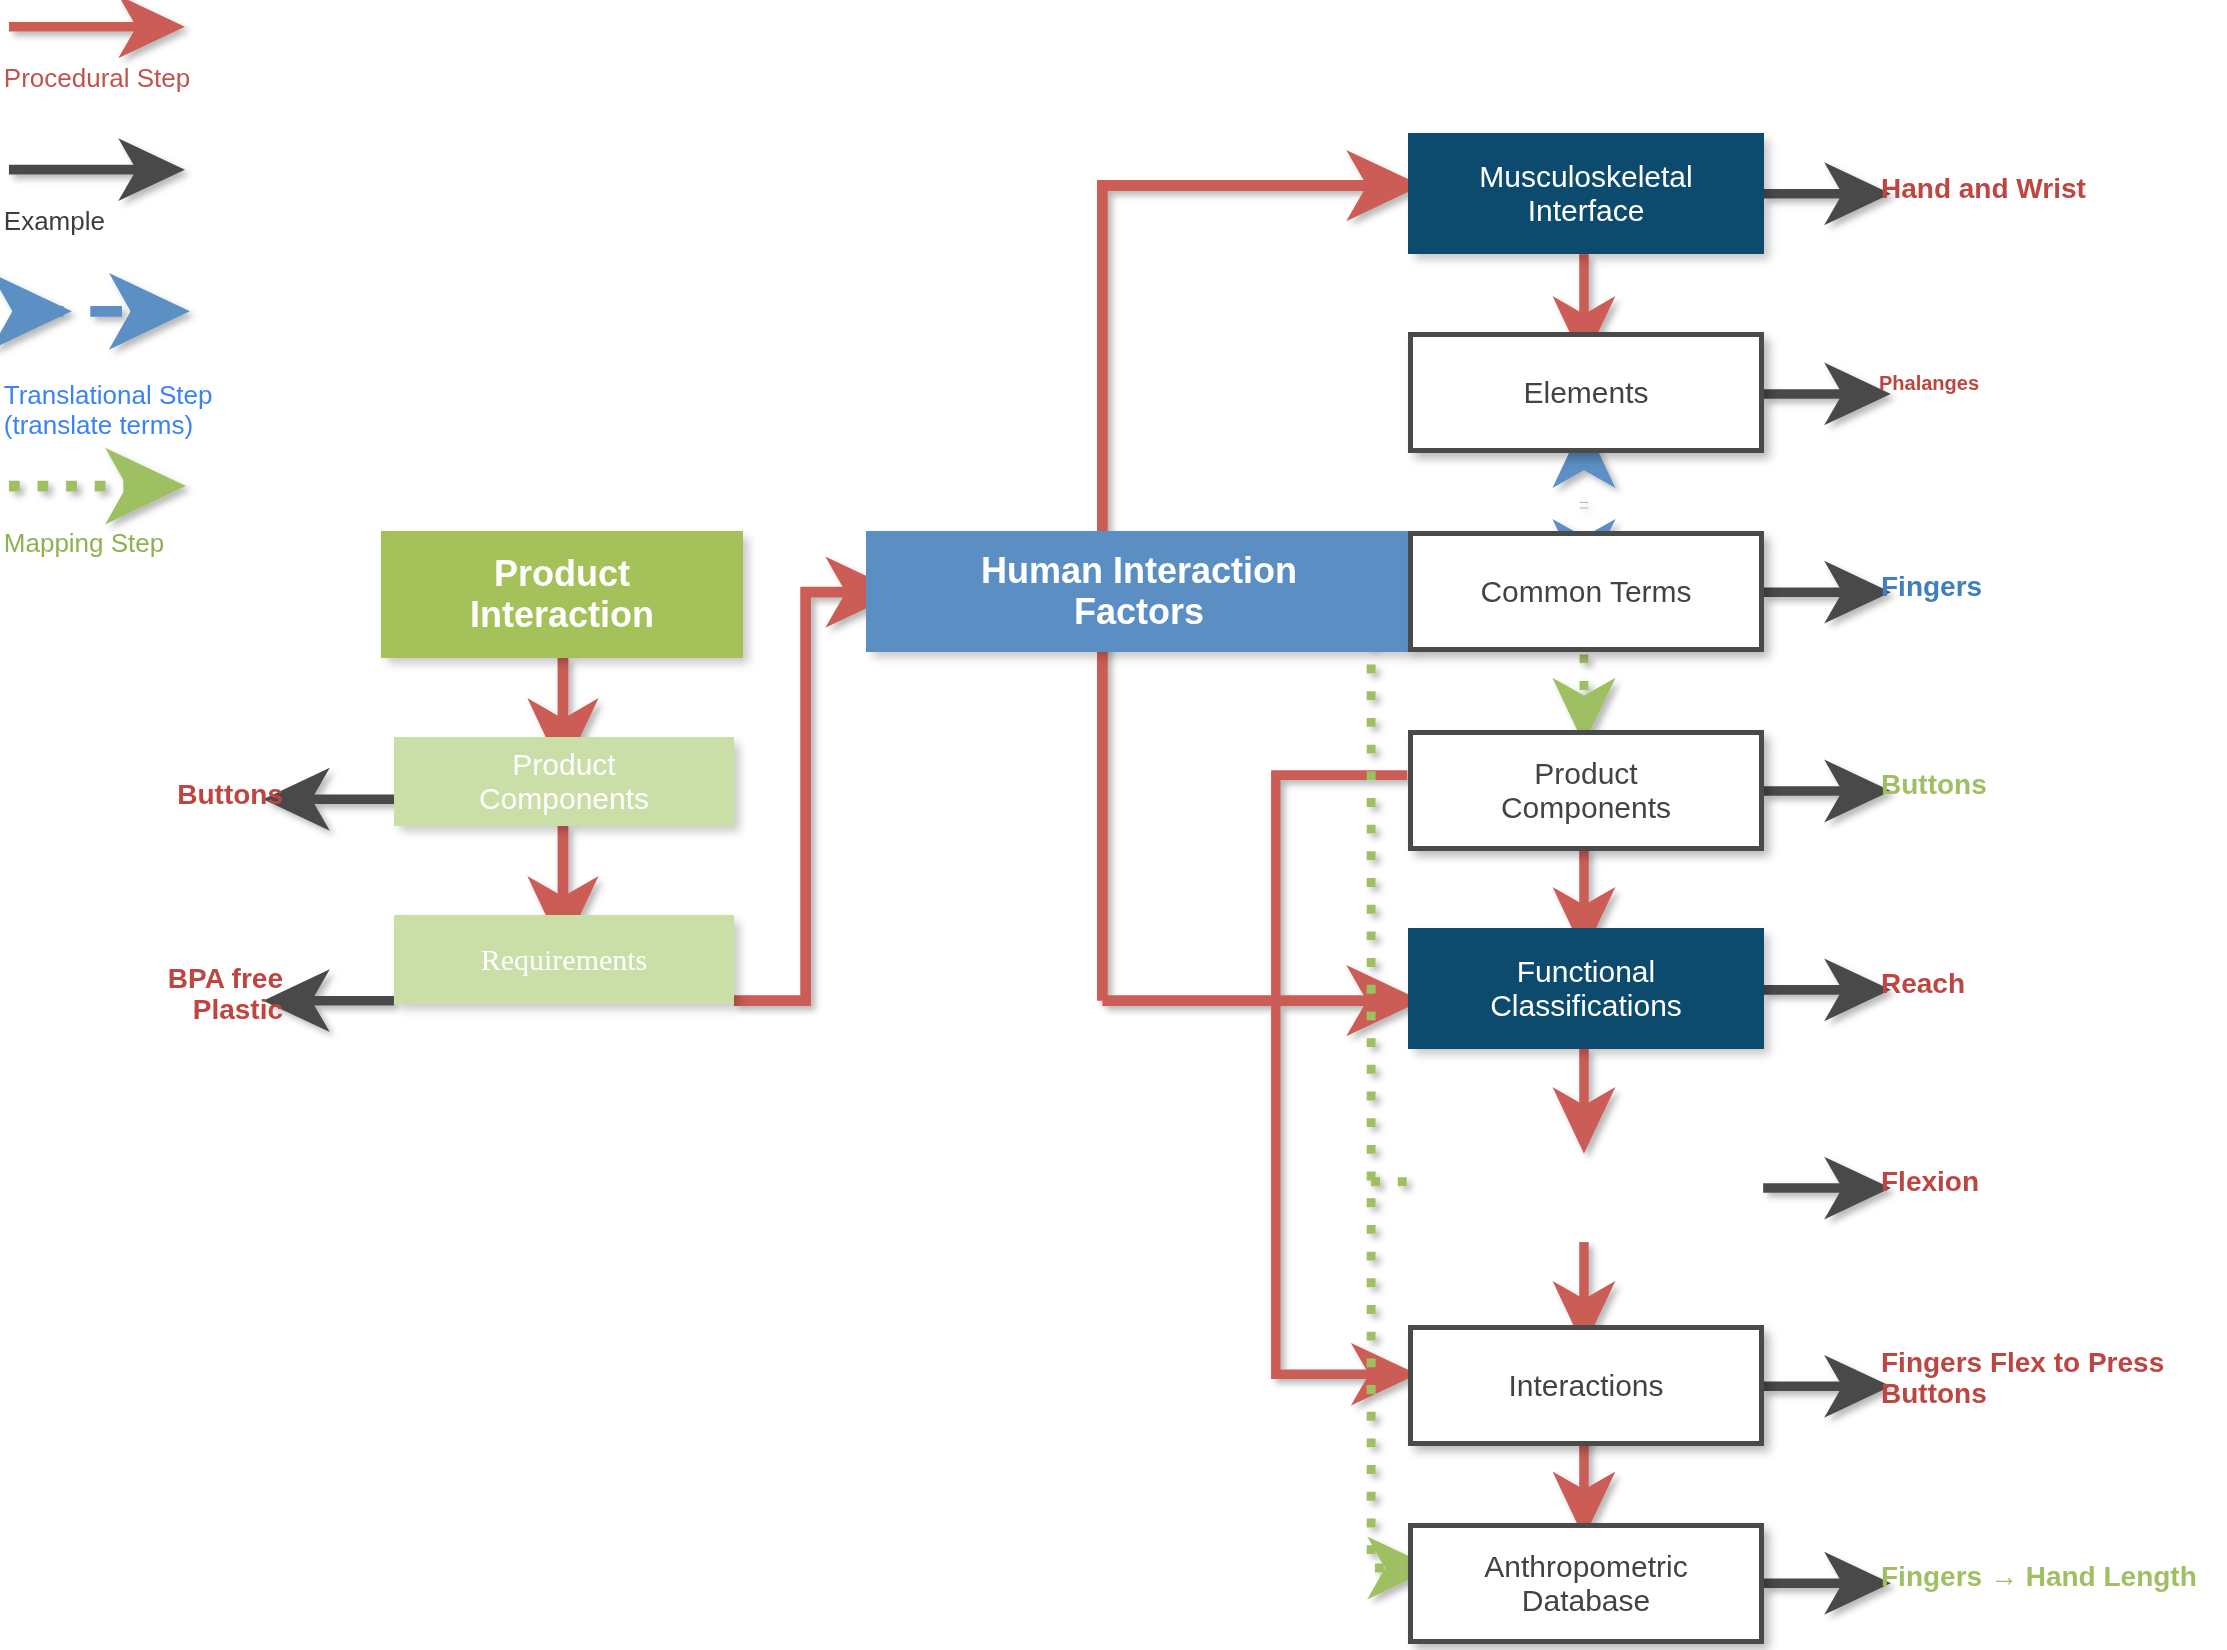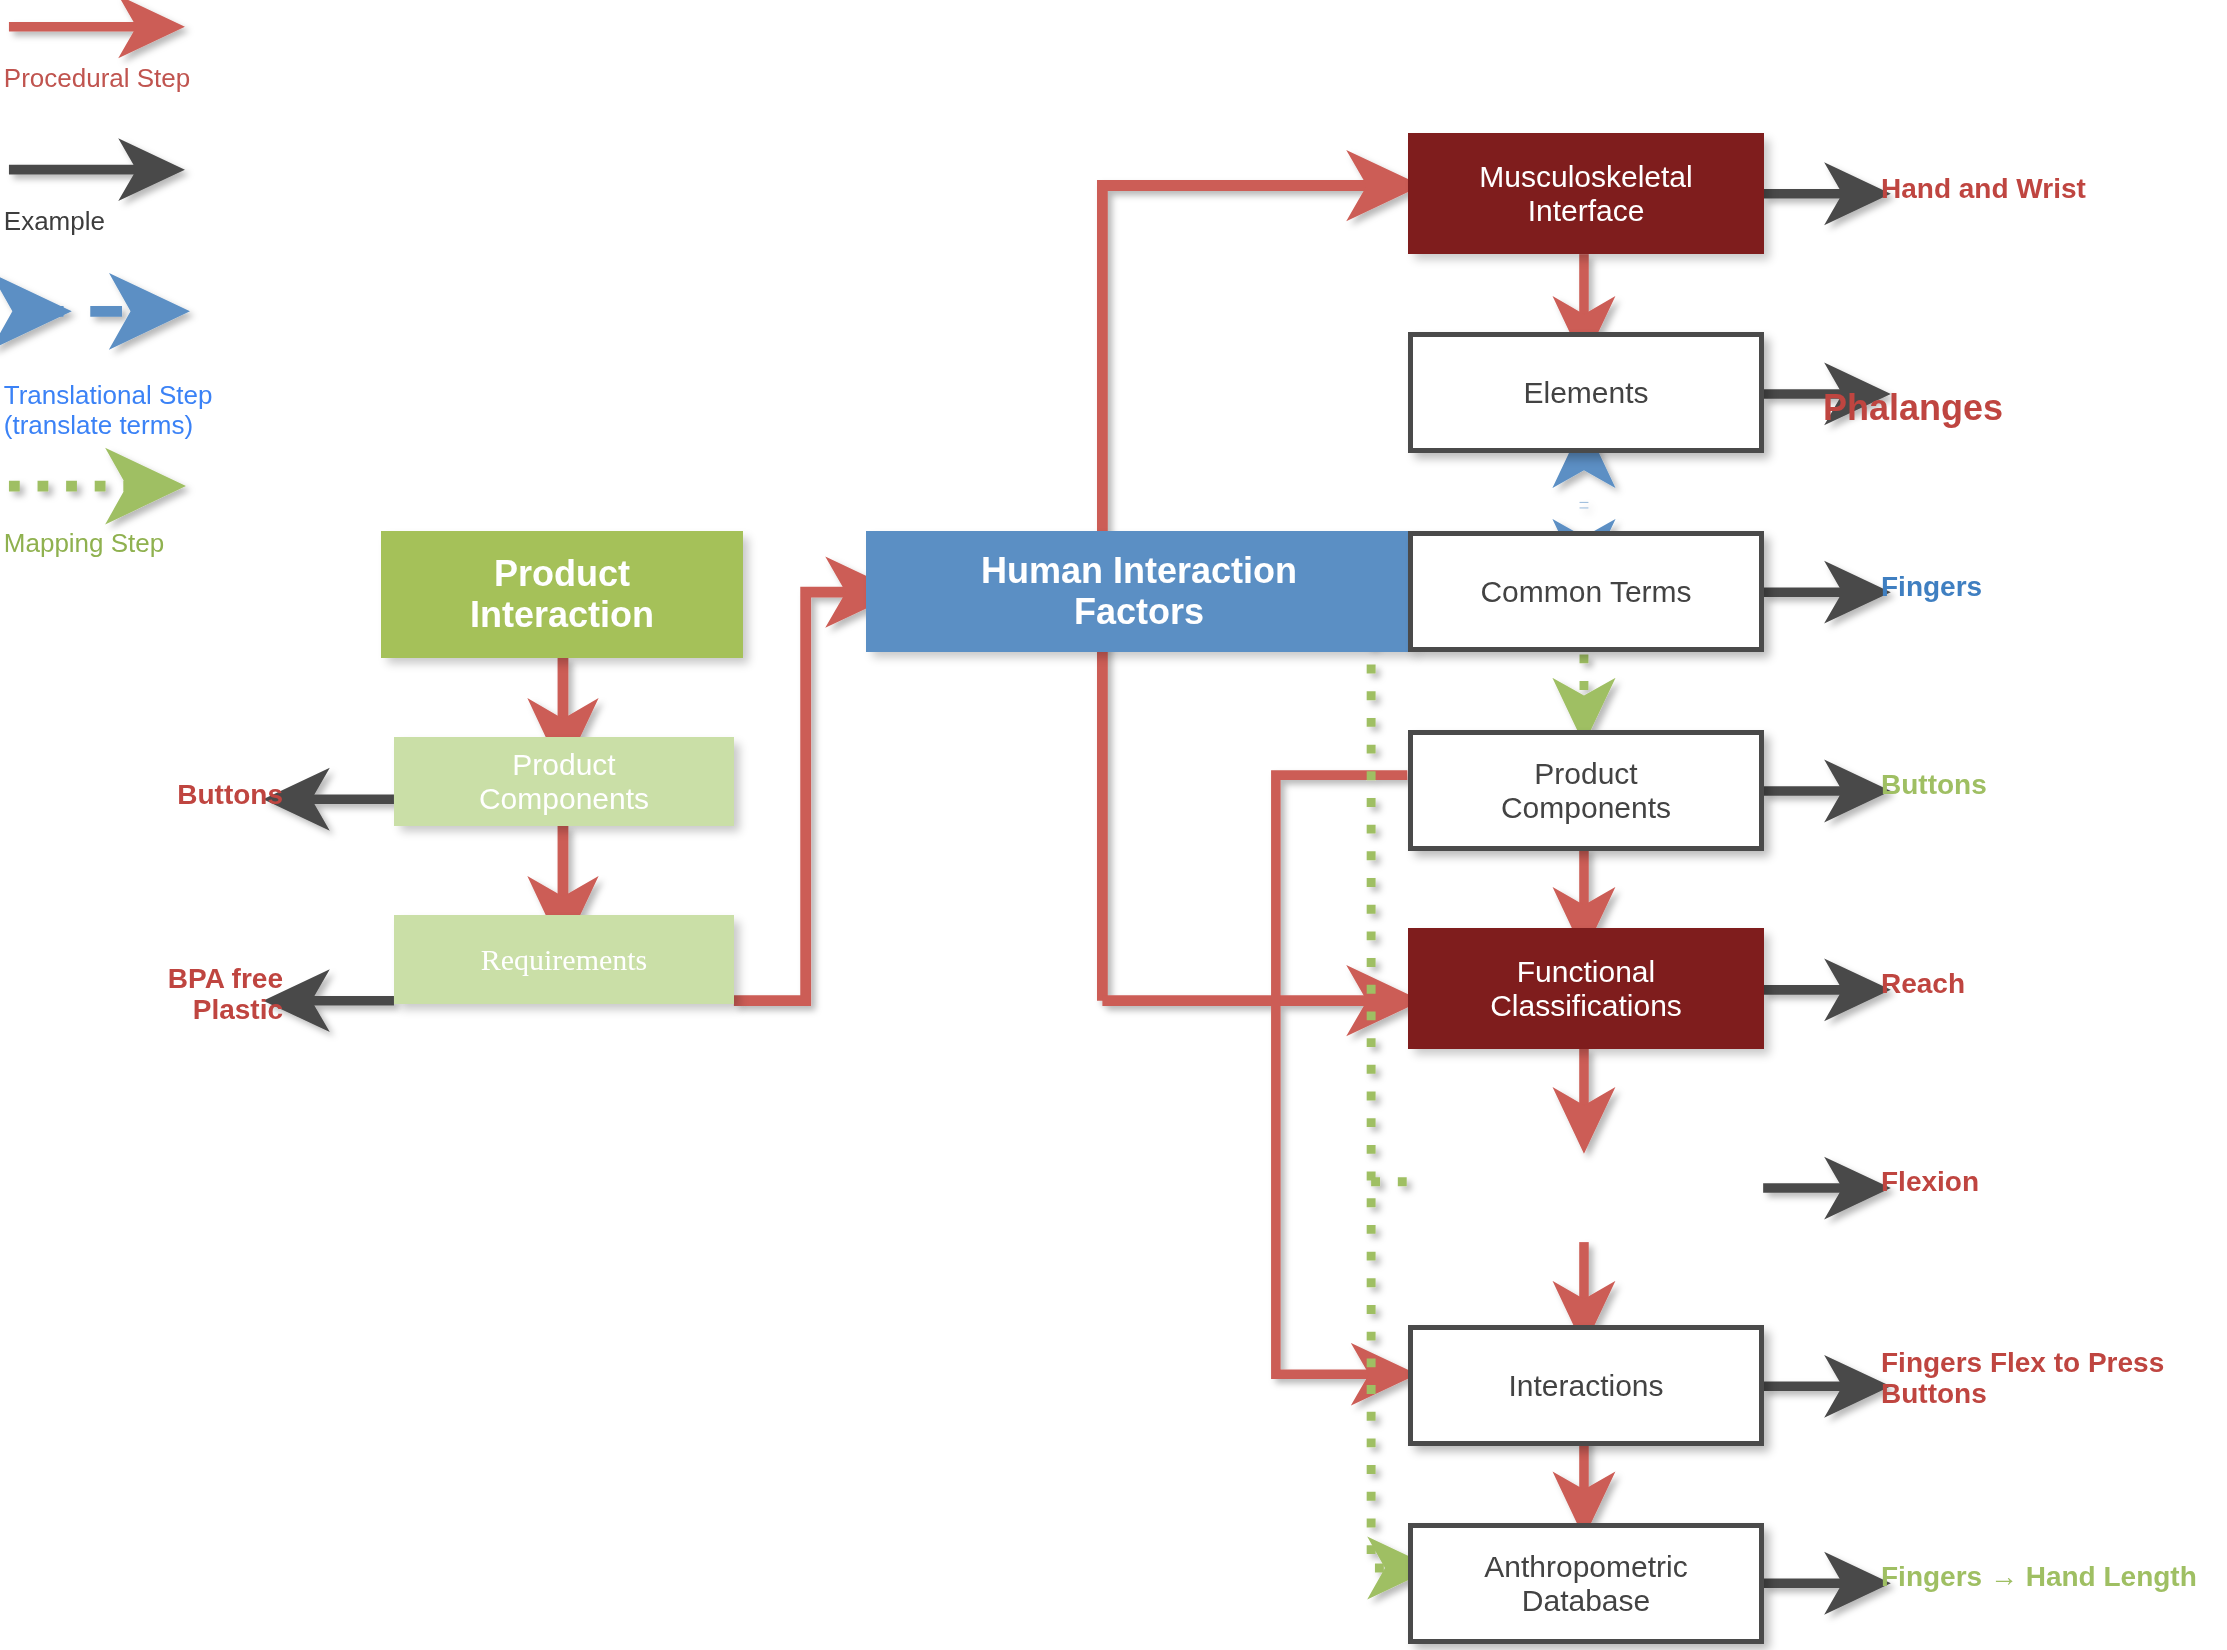--- a/index.html
+++ b/index.html
@@ -6,21 +6,21 @@
   body{font-family:"Liberation Sans", sans-serif;}
   #stage{position:relative;width:2227px;height:1650px;background:#fff;overflow:hidden;}
   svg#wires{position:absolute;left:0;top:0;width:2227px;height:1650px;pointer-events:none;}
 
   .box{position:absolute;box-sizing:border-box;display:flex;align-items:center;justify-content:center;
        text-align:center;line-height:1.12;}
   .box.fill{color:#ffffff;box-shadow:6.4px 6.4px 9px rgba(0,0,0,0.22);}
   .box.green-dark{background:#a5c159;font-weight:bold;}
   .box.green-light{background:#cadfa7;}
   .box.blue-dark{background:#5b8fc4;font-weight:bold;}
-  .box.blue-light{background:#7f1d1d;}
+  .box.blue-light{background:#0c4a6e;}
   .box.outline{background:#ffffff;border:5.7px solid #4a4a4a;color:#434343;
                box-shadow:6.4px 6.4px 9px rgba(0,0,0,0.28);}
 
   .lbl{position:absolute;font-weight:bold;line-height:1.12;}
   .lbl.red{color:#bf4540;}
   .lbl.blue{color:#3f7fc1;}
   .lbl.green{color:#9fbf63;}
   .lbl.rightal{text-align:right;}
 
   .legtext{position:absolute;line-height:1.12;}
@@ -180,21 +180,21 @@
 
   <div class="box outline" style="left:1408px;top:1523px;width:356px;height:121px;font-size:30px;">
     <div>
       <div>Anthropometric</div>
       <div>Database</div>
     </div>
   </div>
 
   <div class="lbl red" style="left:1881px;top:173px;font-size:28px;">Hand and Wrist</div>
 
-  <div class="lbl red" style="left:1823px;top:372px;font-size:36px;margin-top:16px;">Phalanges</div>
+  <div class="lbl red" style="left:1879px;top:372px;font-size:20px;">Phalanges</div>
 
   <div class="lbl blue" style="left:1881px;top:571px;font-size:28px;">Fingers</div>
 
   <div class="lbl green" style="left:1881px;top:769px;font-size:28px;">Buttons</div>
 
   <div class="lbl red" style="left:1881px;top:968px;font-size:28px;">Reach</div>
 
   <div class="lbl red" style="left:1881px;top:1166px;font-size:28px;text-align:right;">Flexion</div>
 
   <div class="lbl red" style="left:1881px;top:1347px;width:346px;font-size:28px;">

